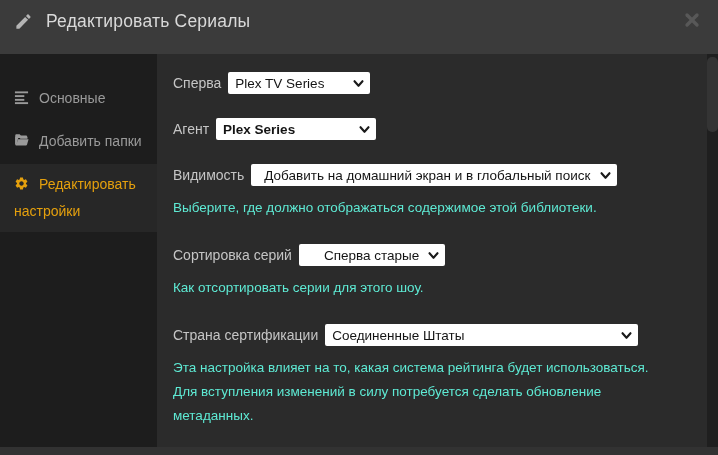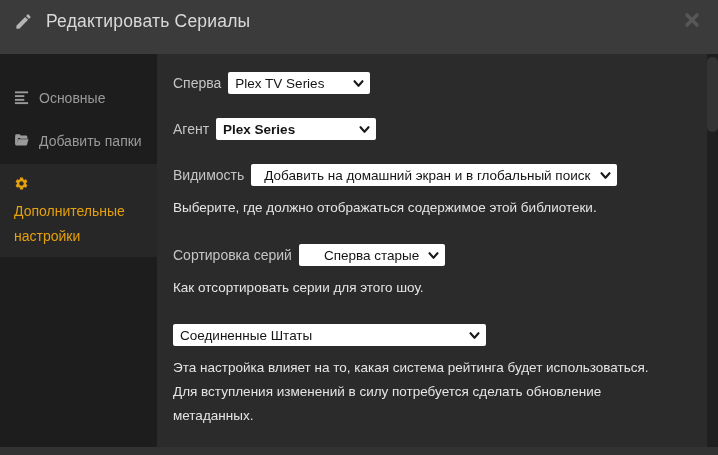--- a/index.html
+++ b/index.html
@@ -73,21 +73,21 @@
   .select .chev { display: flex; }
   .select .chev svg { width: 11px; height: 11px; stroke: #1a1a1a; stroke-width: 2.1; fill: none; stroke-linecap: round; stroke-linejoin: round; }
   .f-scanner  { min-width: 142px; }
   .f-agent    { min-width: 160px; font-weight: bold; }
   .f-visibility { min-width: 366px; padding-left: 13px; }
   .f-sort     { min-width: 119px; padding-left: 25px; }
   .f-country  { min-width: 313px; }
   .hint {
     margin-top: 10px;
     font-size: 13.5px; line-height: 24px;
-    color: #e5e5e5;
+    color: #5eead4;
     max-width: 500px;
   }
 
   
   .scrollbar-track {
     position: absolute; right: 0; top: 0; bottom: 0; width: 11px;
     background: #1f1f1f;
   }
   .scrollbar-thumb {
     position: absolute; top: 3px; right: 0; width: 11px; height: 75px;
@@ -136,21 +136,21 @@
               <path d="M21.5 9H10.12l-1-1.87L10.5 5h9c1.1 0 2 .9 2 2v2zM2 6v12c0 1.1.9 2 2 2h15c.92 0 1.7-.6 1.93-1.47L23.29 10H6.14L4 18V4h5l2 2h-9z"></path>
               <path d="M2 4c0-1.1.9-2 2-2h5l2 2h8c1.1 0 2 .9 2 2v2H6.76L4.3 17.2 2 18V4z"></path>
             </svg>
         </span><span>Добавить папки</span>
       </div>
       <div class="nav-item active">
         <span class="nav-icon">
           <svg viewBox="0 0 24 24">
               <path d="M19.14 12.94c.04-.3.06-.61.06-.94 0-.32-.02-.64-.07-.94l2.03-1.58c.18-.14.23-.41.12-.61l-1.92-3.32c-.12-.22-.37-.29-.59-.22l-2.39.96c-.5-.38-1.03-.7-1.62-.94l-.36-2.54c-.04-.24-.24-.41-.48-.41h-3.84c-.24 0-.43.17-.47.41l-.36 2.54c-.59.24-1.13.57-1.62.94l-2.39-.96c-.22-.08-.47 0-.59.22L2.74 8.87c-.12.21-.08.47.12.61l2.03 1.58c-.05.3-.09.63-.09.94s.02.64.07.94l-2.03 1.58c-.18.14-.23.41-.12.61l1.92 3.32c.12.22.37.29.59.22l2.39-.96c.5.38 1.03.7 1.62.94l.36 2.54c.05.24.24.41.48.41h3.84c.24 0 .44-.17.47-.41l.36-2.54c.59-.24 1.13-.56 1.62-.94l2.39.96c.22.08.47 0 .59-.22l1.92-3.32c.12-.22.07-.47-.12-.61l-2.01-1.58zM12 15.6c-1.98 0-3.6-1.62-3.6-3.6s1.62-3.6 3.6-3.6 3.6 1.62 3.6 3.6-1.62 3.6-3.6 3.6z"></path>
             </svg>
-        </span><span>Дополнительные настройки</span>
+        </span><span>Редактировать настройки</span>
       </div>
     </div>
 
     <div class="main">
 
       <div class="group">
         <div class="row">
           <span class="field-label">Сперва</span>
           <span class="select f-scanner">
             <span>Plex TV Series</span>
@@ -202,20 +202,21 @@
                   <polyline points="1.5,3.2 5.5,7.8 9.5,3.2"></polyline>
                 </svg>
               </span>
           </span>
         </div>
         <p class="hint">Как отсортировать серии для этого шоу.</p>
       </div>
 
       <div class="group">
         <div class="row">
+          <span class="field-label">Страна сертификации</span>
           <span class="select f-country">
             <span>Соединенные Штаты</span>
             <span class="chev">
                 <svg viewBox="0 0 11 11">
                   <polyline points="1.5,3.2 5.5,7.8 9.5,3.2"></polyline>
                 </svg>
               </span>
           </span>
         </div>
         <p class="hint">Эта настройка влияет на то, какая система рейтинга будет использоваться. Для вступления изменений в силу потребуется сделать обновление метаданных.</p>

